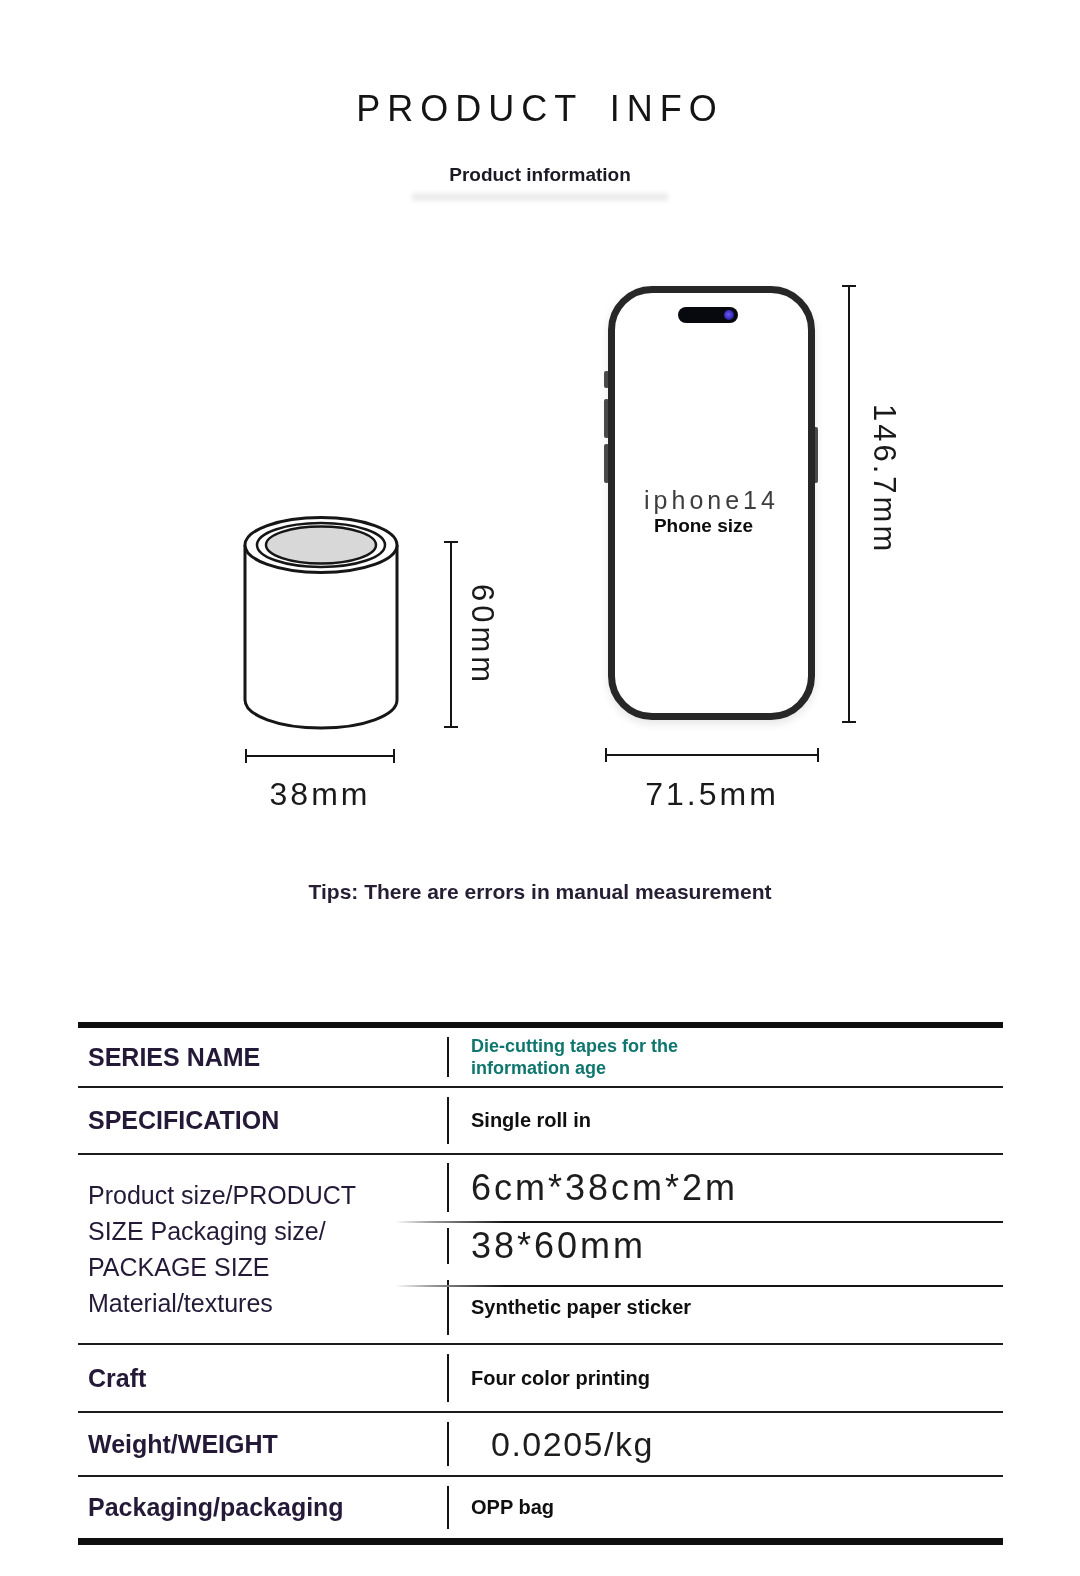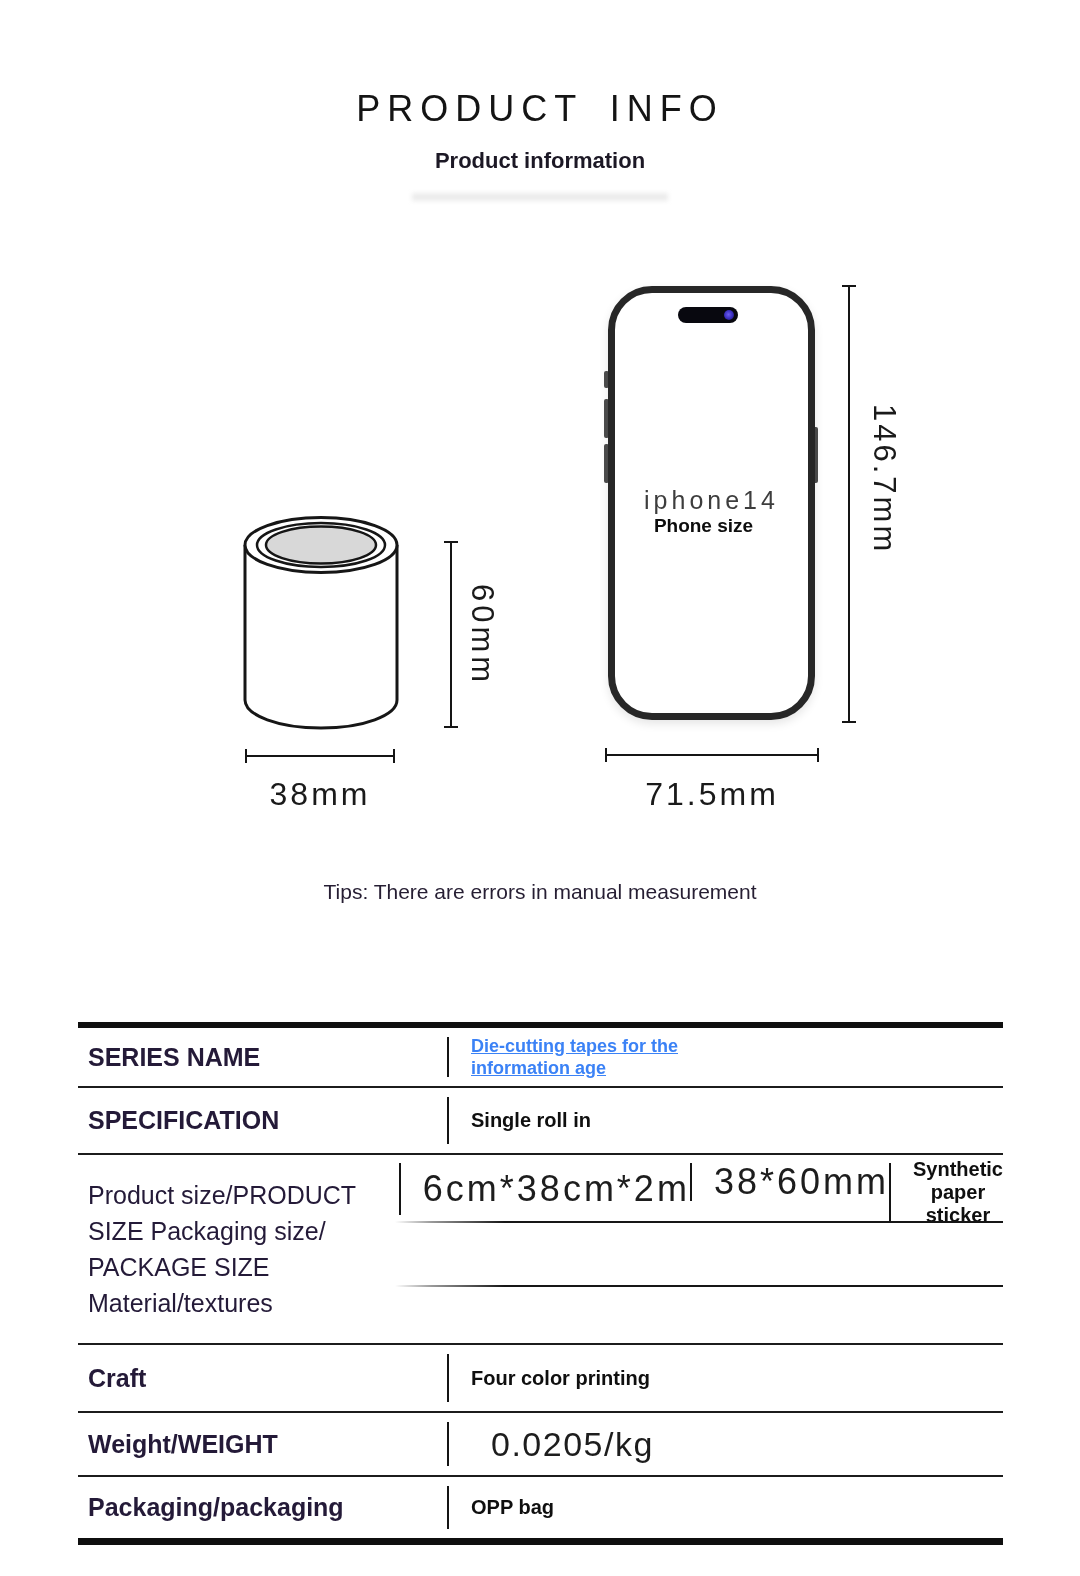--- a/index.html
+++ b/index.html
@@ -2,22 +2,22 @@
 <html><head>
 <meta charset="utf-8">
 <style>
   html,body { margin:0; padding:0; background:#ffffff; }
   .page { position:relative; width:1080px; height:1576px; background:#fff;
           font-family:"Liberation Sans", sans-serif; color:#111; overflow:hidden; }
 
   
   .title { position:absolute; top:88px; left:0; right:0; text-align:center;
            font-size:36px; font-weight:400; letter-spacing:7px; word-spacing:10px; color:#141414; }
-  .subtitle { position:absolute; top:148px; left:0; right:0; text-align:center;
-              font-size:22px; font-weight:700; color:#1c1825; }
+  .subtitle { position:absolute; top:164px; left:0; right:0; text-align:center;
+              font-size:19px; font-weight:700; color:#1c1825; }
   .subtitle-shadow { position:absolute; top:193px; left:412px; width:256px; height:8px;
                      background:#ececec; filter:blur(2px); }
 
   
   .roll-svg { position:absolute; left:235px; top:510px; }
 
   
   .phone { position:absolute; left:608px; top:286px; width:207px; height:434px;
            box-sizing:border-box; border:7px solid #272727; border-radius:44px; background:#fff;
            box-shadow:0 4px 10px rgba(0,0,0,.10); }
@@ -48,41 +48,41 @@
   .m-phone-h { left:605px; top:754px; width:214px; }
 
   .dim { position:absolute; color:#1a1a1a; }
   .dim-v { writing-mode:vertical-rl; }
   .d-roll-v { left:464px; top:584px; font-size:31px; letter-spacing:4px; }
   .d-roll-h { left:245px; top:776px; width:150px; text-align:center; font-size:32px; letter-spacing:3px; }
   .d-phone-v { left:866px; top:404px; font-size:31px; letter-spacing:3px; }
   .d-phone-h { left:605px; top:776px; width:214px; text-align:center; font-size:32px; letter-spacing:3px; }
 
   .tips { position:absolute; top:880px; left:0; right:0; text-align:center;
-          font-size:21px; font-weight:400; color:#261e33; }
+          font-size:21px; font-weight:700; color:#261e33; }
 
   
   .spec-table { position:absolute; left:78px; top:1022px; width:925px;
                 border-top:6px solid #0f0f0f; border-bottom:7px solid #0f0f0f; }
   .trow { position:relative; display:flex; align-items:center; border-top:2px solid #1c1c1c; }
   .trow.first { border-top:none; }
   .h1 { height:58px; } .h2 { height:65px; } .hg { height:188px; }
   .h6 { height:66px; } .h7 { height:62px;gap:20px; } .h8 { height:61px; }
   .lbl { width:369px; padding-left:10px; box-sizing:border-box;
          font-weight:700; font-size:25px; color:#241a38; }
   .vdiv { position:absolute; left:369px; top:9px; bottom:9px; width:2px; background:#141414; }
   .val { padding-left:24px; }
   .val-s  { font-weight:700; font-size:20px; color:#0f0f0f; }
-  .val-s2 { font-weight:700; font-size:18px; color:#3b82f6; max-width:256px; line-height:22px;text-decoration:underline; }
+  .val-s2 { font-weight:700; font-size:18px; color:#0f766e; max-width:256px; line-height:22px; }
   .val-l  { font-weight:400; font-size:36px; letter-spacing:3px; color:#1d1d1d; }
   .val-l2 { font-size:34px; letter-spacing:1.5px; }
 
   .g-left { width:369px; padding-left:10px; box-sizing:border-box; align-self:center; }
   .g-line { font-weight:400; font-size:25px; line-height:36px; color:#241a38; }
-  .g-right { flex:1; display:flex; align-self:stretch;text-align:center; }
+  .g-right { flex:1; display:flex; flex-direction:column; align-self:stretch; }
   .srow { position:relative; display:flex; align-items:center; }
   .sr1 { height:68px; } .sr2 { height:54px; } .sr3 { height:74px; }
   .srow .vdiv { left:0; top:8px; bottom:8px; }
   .psep { position:absolute; left:317px; right:0; height:2px;
           background:linear-gradient(to right, rgba(140,140,140,0), #9a9a9a 6%, #161616 18%); }
   .psep1 { top:66px; } .psep2 { top:130px; }
 </style>
 </head>
 <body>
 

